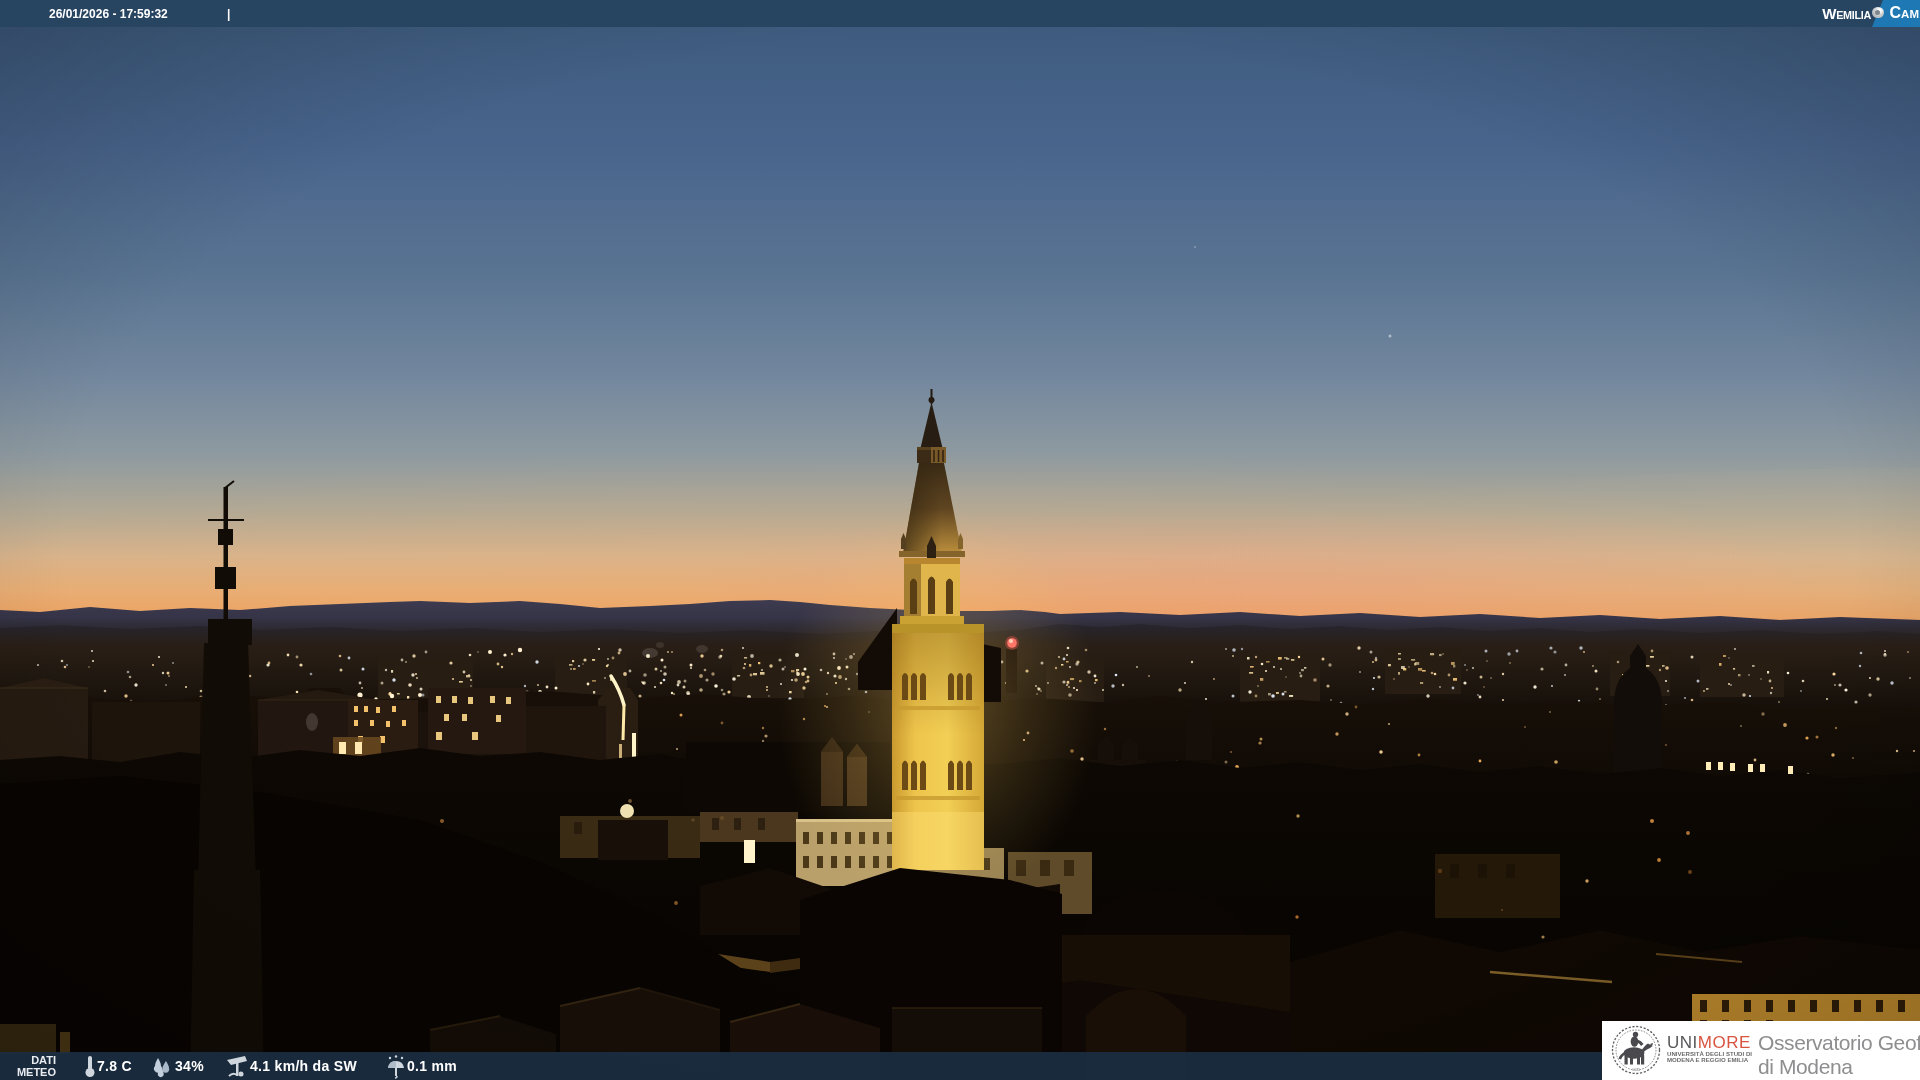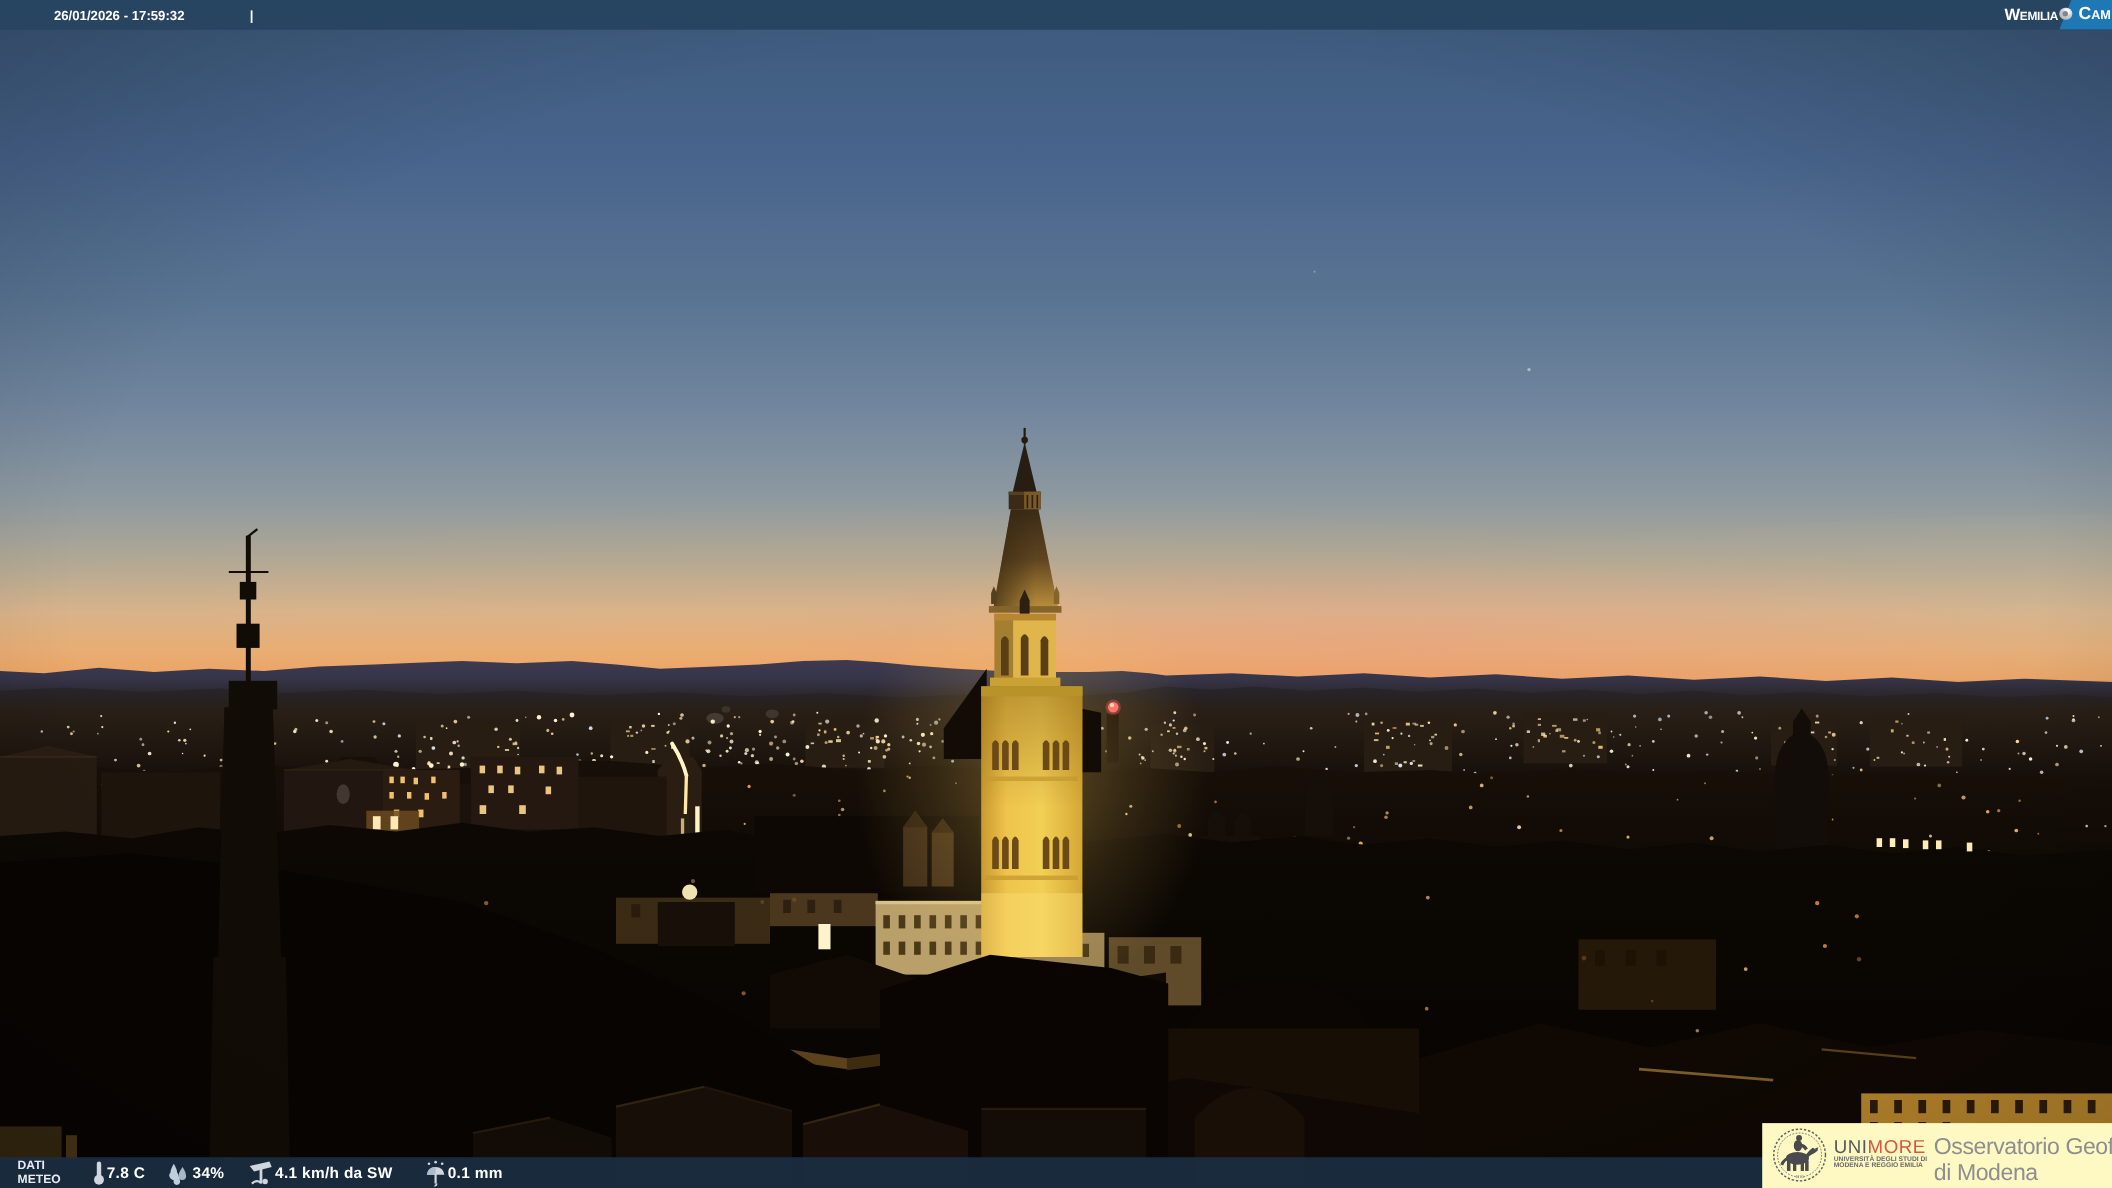--- a/index.html
+++ b/index.html
@@ -14,23 +14,23 @@
 .wcam .blue{position:absolute;right:0;top:0;width:48px;height:27px;background:#1d78b4;
  clip-path:polygon(11px 0,48px 0,48px 27px,0px 27px);}
 .wcam .wtxt{position:absolute;right:49px;top:5px;font-weight:bold;font-size:15px;letter-spacing:-0.3px;}
 .wcam .wtxt .sc{font-size:10.8px;}
 .wcam .ctxt{position:absolute;right:1px;top:4px;font-weight:bold;font-size:16px;}
 .wcam .ctxt .sc{font-size:11.5px;}
 .wcam .lens{position:absolute;right:36.5px;top:6.8px;width:11.4px;height:11.4px;border-radius:50%;
  background:radial-gradient(circle at 62% 30%, #ffffff 12%, #cfd3d6 40%, #9aa0a6 100%);}
 .wcam .lens::after{content:"";position:absolute;left:2.6px;top:3.2px;width:5.4px;height:5.4px;border-radius:50%;background:#7f868c;}
 .botbar{position:absolute;left:0;top:1052px;width:1920px;height:28px;background:rgba(27,45,66,0.93);color:#fff;}
-.dati{position:absolute;left:16px;top:2px;font-size:11px;font-weight:bold;color:#e8ecf0;text-align:left;line-height:12px;width:40px;}
+.dati{position:absolute;left:16px;top:2px;font-size:11px;font-weight:bold;color:#e8ecf0;text-align:right;line-height:12px;width:40px;}
 .meas{position:absolute;top:0;height:41px;line-height:28px;font-size:14px;font-weight:bold;letter-spacing:0.3px;white-space:nowrap;}
-.unibox{position:absolute;left:1602px;top:1021px;width:318px;height:59px;background:#fef9c3;}
+.unibox{position:absolute;left:1602px;top:1021px;width:318px;height:59px;background:#ffffff;}
 .unibox .uni{position:absolute;left:65px;top:12px;font-size:17px;letter-spacing:0.5px;color:#58585a;}
 .unibox .uni b{color:#d95540;font-weight:normal;}
 .unibox .sub{position:absolute;left:65px;top:30px;font-size:6.1px;line-height:6.4px;color:#6a6a6c;font-weight:bold;letter-spacing:0;}
 .unibox .oss{position:absolute;left:156px;top:10px;font-size:21px;line-height:24px;color:#8e8e90;letter-spacing:-0.4px;white-space:nowrap;}
 </style></head>
 <body>
 <div id="scene">
 <svg class="bg" width="1920" height="1080" viewBox="0 0 1920 1080" xmlns="http://www.w3.org/2000/svg">
 <defs>
 <linearGradient id="sky" x1="0" y1="0" x2="0" y2="1">

